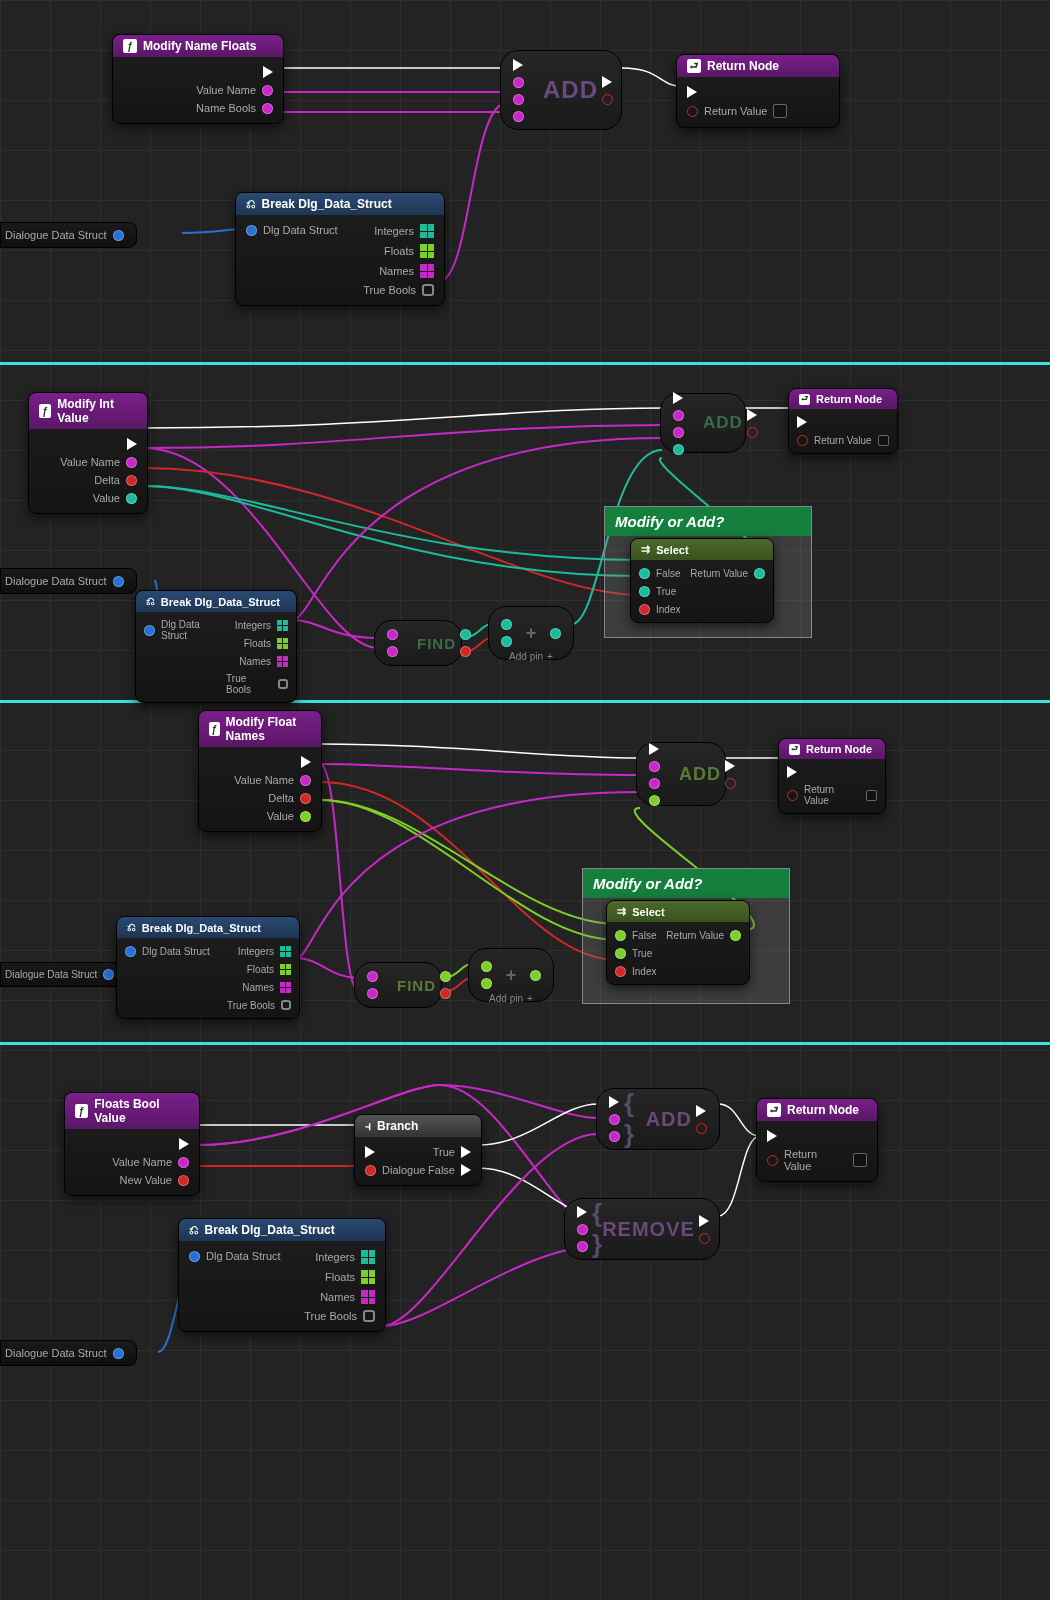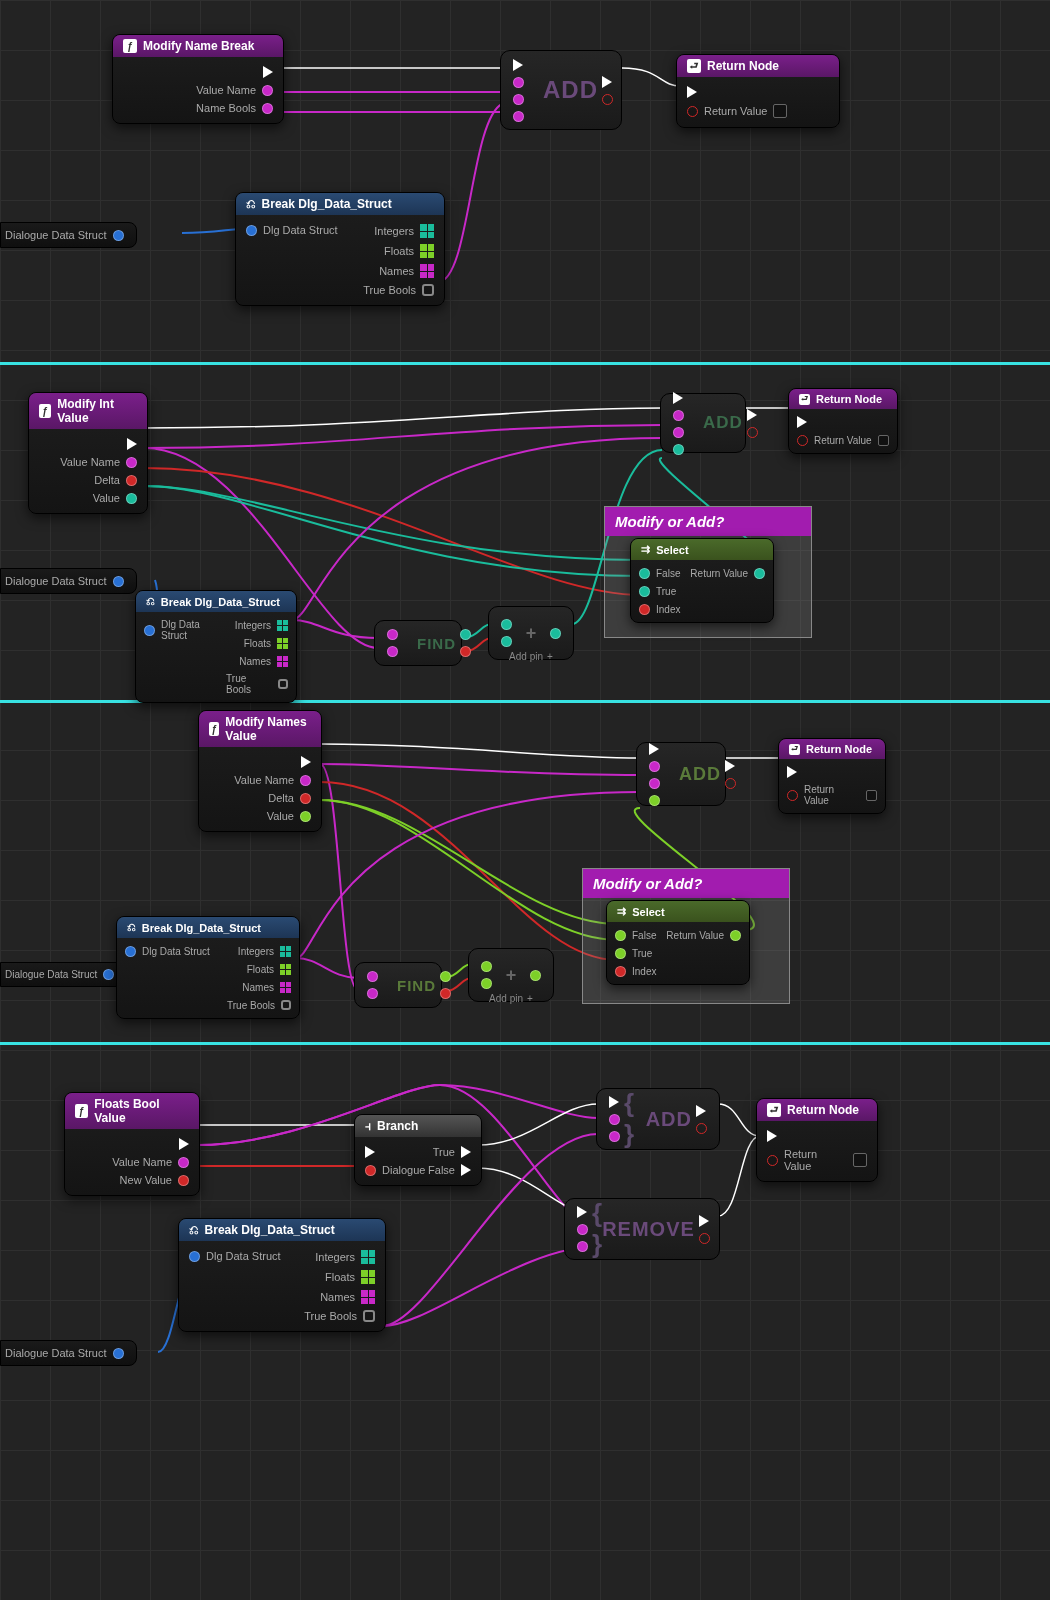--- a/index.html
+++ b/index.html
@@ -22,32 +22,32 @@
 .pin.teal{background:#1abc9c}
 .pin.red{background:#d02828}
 .pin.green{background:#7dd028}
 .pin.hollow-red{background:transparent;border-color:#d02828}
 .pin-label{font-size:11px;color:#aaa}
 .map-icon{width:14px;height:14px;display:grid;grid-template-columns:1fr 1fr;grid-template-rows:1fr 1fr;gap:1px}
 .map-icon>div{background:#c828c8}
 .map-icon.teal>div{background:#1abc9c}
 .map-icon.green>div{background:#7dd028}
 .struct-icon{width:12px;height:12px;border:2px solid #888;border-radius:3px}
-.big-node{position:absolute;background:linear-gradient(#262626,#1a1a1a);border:1px solid #000;border-radius:10px;z-index:10;display:flex;align-items:center;padding:8px}
+.big-node{position:absolute;background:linear-gradient(#262626,#1a1a1a);border:1px solid #000;border-radius:18px;z-index:10;display:flex;align-items:center;padding:8px}
 .big-label{font-size:24px;font-weight:bold;color:#666;letter-spacing:1px;flex:1;text-align:center}
 .big-label.g{color:#5a7a3a}
 .big-label.p{color:#6a4a7a}
 .big-icon{width:40px;height:40px;display:grid;grid-template-columns:1fr 1fr;grid-template-rows:1fr 1fr;gap:3px;margin:0 6px}
 .big-icon>div{background:#4a2a5a;border-radius:2px}
 .big-icon.g>div{background:#3a5a2a}
 .big-icon.t>div{background:#2a5a4a}
 .side-pins{display:flex;flex-direction:column;gap:6px;padding:4px}
 .input-stub{position:absolute;background:linear-gradient(#1a1a1a,#0f0f0f);border:1px solid #000;border-radius:0 8px 8px 0;padding:6px 12px 6px 4px;z-index:10;display:flex;align-items:center;gap:6px}
 .comment-box{position:absolute;background:rgba(140,140,140,.25);border:1px solid #888;z-index:8}
-.comment-header{background:#a21caf;color:#fff;padding:6px 10px;font-size:15px;font-style:italic;font-weight:bold}
+.comment-header{background:#15803d;color:#fff;padding:6px 10px;font-size:15px;font-style:italic;font-weight:bold}
 .checkbox{width:14px;height:14px;border:1px solid #666;border-radius:2px;background:#111}
 svg.wires{position:absolute;inset:0;width:100%;height:100%;z-index:6;pointer-events:none}
 .addpin{font-size:10px;color:#888;display:flex;align-items:flex-end;gap:4px}
 .ficon{width:14px;height:14px;background:#fff;border-radius:2px;display:flex;align-items:center;justify-content:center;color:#333;font-size:10px;font-weight:bold}
 </style>
 </head>
 <body>
 
 <div class="grid"></div>
 
@@ -56,21 +56,21 @@
 <path d="M280 92 C 380 92 400 92 502 92" stroke="#c828c8" stroke-width="2" fill="none"></path>
 <path d="M280 112 C 380 112 420 112 502 112" stroke="#c828c8" stroke-width="2" fill="none"></path>
 <path d="M438 282 C 470 282 470 120 502 104" stroke="#c828c8" stroke-width="2" fill="none"></path>
 <path d="M182 233 C 220 233 230 228 262 228" stroke="#2870d4" stroke-width="2" fill="none"></path>
 <path d="M622 68 C 660 68 660 86 680 86" stroke="#fff" stroke-width="1.5" fill="none"></path>
 </svg>
 
 <div class="node" style="left:112px;top:34px;width:172px">
   <div class="node-header h-purple">
       <div class="ficon">ƒ</div>
-      <span>Modify Name Break</span>
+      <span>Modify Name Floats</span>
     </div>
   <div class="node-body">
     <div class="pin-row right">
         <div class="pin exec"></div>
       </div>
     <div class="pin-row right">
         <span class="pin-label">Value Name</span>
         <div class="pin magenta"></div>
       </div>
     <div class="pin-row right">
@@ -388,21 +388,21 @@
 <path d="M296 958 C 320 958 330 978 358 978" stroke="#c828c8" stroke-width="2" fill="none"></path>
 <path d="M110 975 C 125 970 120 942 141 942" stroke="#2870d4" stroke-width="2" fill="none"></path>
 <path d="M440 978 C 460 978 460 964 472 964" stroke="#7dd028" stroke-width="2" fill="none"></path>
 <path d="M440 992 C 460 992 460 978 472 978" stroke="#d02828" stroke-width="2" fill="none"></path>
 <path d="M725 758 C 760 758 760 758 780 758" stroke="#fff" stroke-width="1.5" fill="none"></path>
 </svg>
 
 <div class="node" style="left:198px;top:710px;width:124px">
   <div class="node-header h-purple">
       <div class="ficon">ƒ</div>
-      <span>Modify Names Value</span>
+      <span>Modify Float Names</span>
     </div>
   <div class="node-body">
     <div class="pin-row right">
         <div class="pin exec"></div>
       </div>
     <div class="pin-row right">
         <span class="pin-label">Value Name</span>
         <div class="pin magenta"></div>
       </div>
     <div class="pin-row right">

